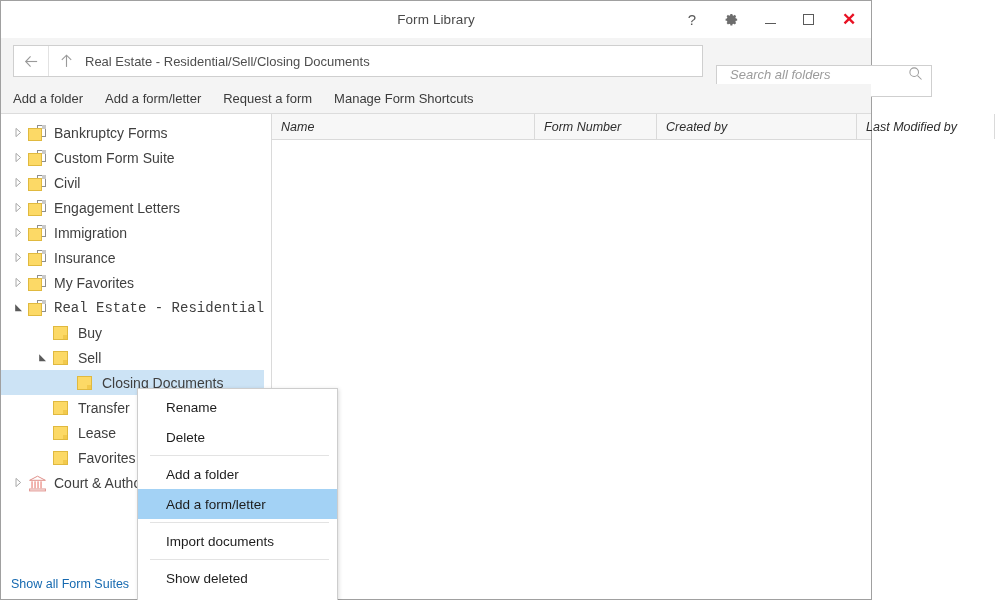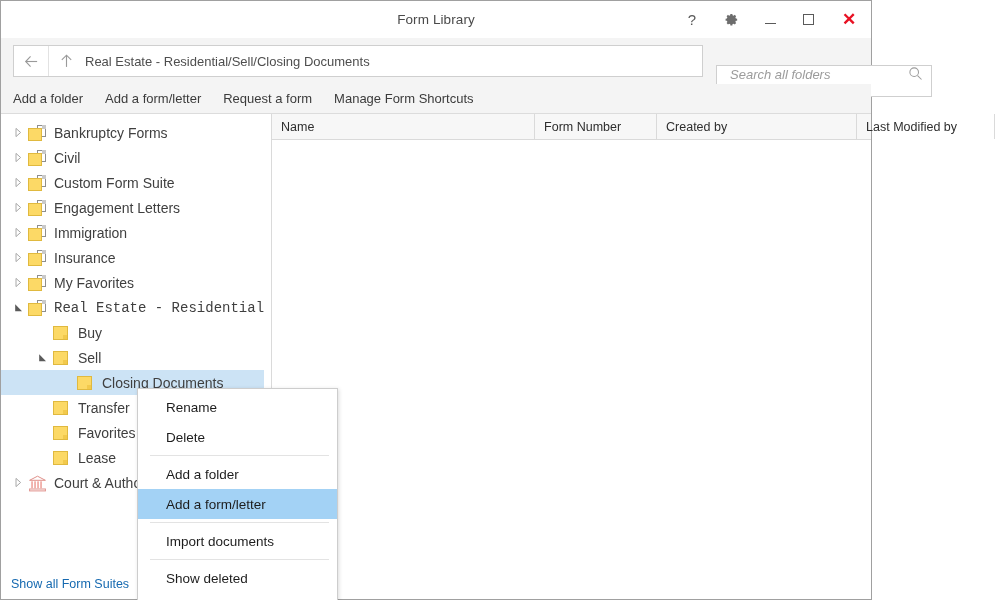--- a/index.html
+++ b/index.html
@@ -301,20 +301,21 @@
     display: flex;
     align-items: center;
     padding-left: 9px;
     box-sizing: border-box;
     border-right: 1px solid #dadada;
     font-size: 12.5px;
     color: #2e2e2e;
     overflow: hidden;
     white-space: nowrap;
     cursor: default;
+    font-style: italic;
   }
   .listrows {
     flex: 1 1 auto;
     background: #ffffff;
   }
 
   
   .ctxmenu {
     position: absolute;
     left: 136px;
@@ -424,34 +425,34 @@
             <span class="twisty">
               <svg width="9" height="11" viewBox="0 0 9 11">
                 <path d="M2 1.4L6.6 5.5 2 9.6z" fill="none" stroke="#a8a8a8" stroke-width="1"></path>
               </svg>
             </span>
             <span class="nodeicon folder-doc">
               <span class="fpage"></span>
               <span class="fcorner"></span>
               <span class="fbody"></span>
             </span>
+            <span class="nodelabel">Custom Form Suite</span>
+          </div>
+          <div class="node" style="padding-left: 8px;">
+            <span class="twisty">
+              <svg width="9" height="11" viewBox="0 0 9 11">
+                <path d="M2 1.4L6.6 5.5 2 9.6z" fill="none" stroke="#a8a8a8" stroke-width="1"></path>
+              </svg>
+            </span>
+            <span class="nodeicon folder-doc">
+              <span class="fpage"></span>
+              <span class="fcorner"></span>
+              <span class="fbody"></span>
+            </span>
             <span class="nodelabel">Civil</span>
-          </div>
-          <div class="node" style="padding-left: 8px;">
-            <span class="twisty">
-              <svg width="9" height="11" viewBox="0 0 9 11">
-                <path d="M2 1.4L6.6 5.5 2 9.6z" fill="none" stroke="#a8a8a8" stroke-width="1"></path>
-              </svg>
-            </span>
-            <span class="nodeicon folder-doc">
-              <span class="fpage"></span>
-              <span class="fcorner"></span>
-              <span class="fbody"></span>
-            </span>
-            <span class="nodelabel">Custom Form Suite</span>
           </div>
           <div class="node" style="padding-left: 8px;">
             <span class="twisty">
               <svg width="9" height="11" viewBox="0 0 9 11">
                 <path d="M2 1.4L6.6 5.5 2 9.6z" fill="none" stroke="#a8a8a8" stroke-width="1"></path>
               </svg>
             </span>
             <span class="nodeicon folder-doc">
               <span class="fpage"></span>
               <span class="fcorner"></span>
@@ -541,28 +542,28 @@
             <span class="nodeicon">
               <span class="folder-plain"></span>
             </span>
             <span class="nodelabel">Transfer</span>
           </div>
           <div class="node" style="padding-left: 32px;">
             <span class="twisty"></span>
             <span class="nodeicon">
               <span class="folder-plain"></span>
             </span>
-            <span class="nodelabel">Favorites</span>
+            <span class="nodelabel">Lease</span>
           </div>
           <div class="node" style="padding-left: 32px;">
             <span class="twisty"></span>
             <span class="nodeicon">
               <span class="folder-plain"></span>
             </span>
-            <span class="nodelabel">Lease</span>
+            <span class="nodelabel">Favorites</span>
           </div>
           <div class="node" style="padding-left: 8px;">
             <span class="twisty">
               <svg width="9" height="11" viewBox="0 0 9 11">
                 <path d="M2 1.4L6.6 5.5 2 9.6z" fill="none" stroke="#a8a8a8" stroke-width="1"></path>
               </svg>
             </span>
             <span class="nodeicon">
               <svg class="courthouse" width="19" height="17" viewBox="0 0 19 17">
                 <path d="M9.5 1.2L17.4 5.3H1.6z" fill="none" stroke="#e0908a" stroke-width="1"></path>

